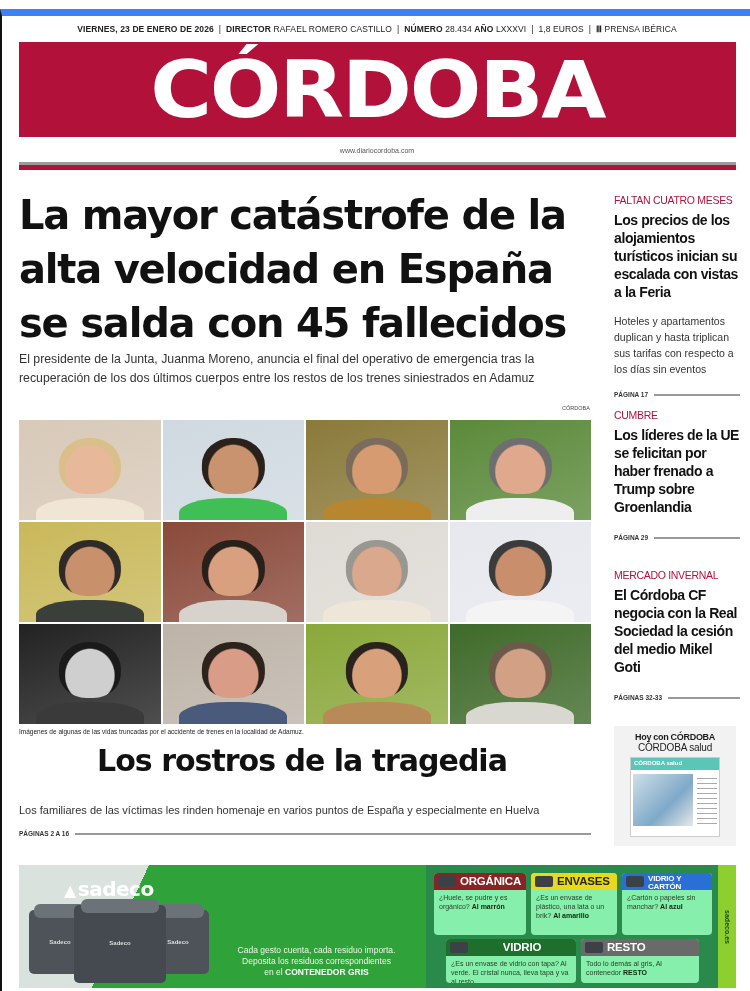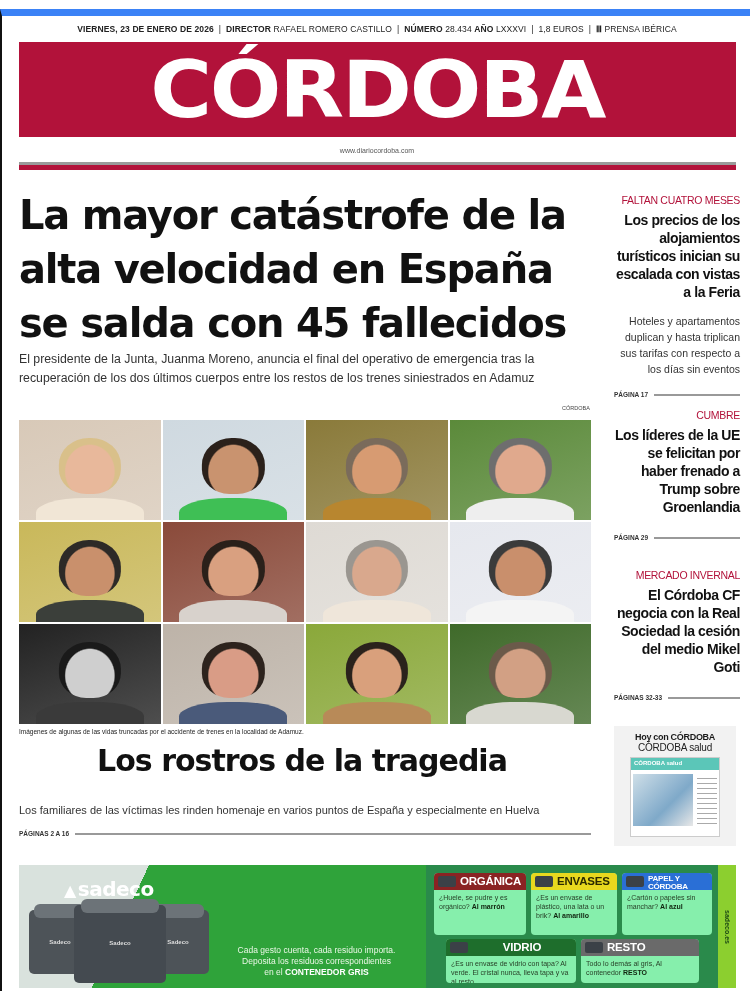--- a/index.html
+++ b/index.html
@@ -20,21 +20,21 @@
 .grid{position:absolute;left:17px;top:404px;width:572px;height:304px;display:grid;grid-template-columns:repeat(4,1fr);grid-template-rows:repeat(3,1fr);gap:2px;background:#fff;}
 .cell{position:relative;overflow:hidden;}
 .face{position:absolute;left:50%;top:18%;width:44%;height:56%;transform:translateX(-50%);border-radius:48% 48% 44% 44%;}
 .shoulders{position:absolute;left:12%;bottom:-10%;width:76%;height:32%;border-radius:45% 45% 0 0;}
 .caption{position:absolute;left:17px;top:712px;font-size:6.5px;color:#222;}
 .sec-title{position:absolute;left:0;width:600px;top:727px;text-align:center;font-family:"DejaVu Sans",sans-serif;font-weight:bold;font-size:30px;letter-spacing:-1px;color:#111;}
 .sec-sub{position:absolute;left:17px;top:788px;width:575px;font-size:11px;color:#333;white-space:nowrap;}
 .pages-line{position:absolute;left:17px;top:814px;width:572px;display:flex;align-items:center;gap:6px;font-size:6.5px;font-weight:bold;color:#333;}
 .pages-line .line{flex:1;height:2px;background:#999;}
 
-.side{position:absolute;left:612px;width:126px;text-align:right;}
+.side{position:absolute;left:612px;width:126px;}
 .kicker{font-size:10.5px;color:#b2123a;letter-spacing:-0.3px;text-transform:uppercase;}
 .side-title{font-weight:bold;font-size:14px;line-height:18px;letter-spacing:-0.4px;color:#111;margin-top:5px;}
 .side-text{font-size:10.5px;line-height:16px;color:#333;margin-top:12px;}
 .side-page{display:flex;align-items:center;gap:6px;font-size:6.5px;font-weight:bold;color:#333;}
 .side-page .line{flex:1;height:2px;background:#999;}
 .side-sep{position:absolute;left:610px;width:2px;}
 
 .promo{position:absolute;left:612px;top:710px;width:122px;height:120px;background:#f2f2f2;padding:6px 6px;}
 .promo-l1{font-weight:bold;font-size:9px;text-align:center;letter-spacing:-0.3px;}
 .promo-l2{font-size:10px;text-align:center;color:#222;letter-spacing:-0.2px;}
@@ -220,21 +220,21 @@
     <div class="ad-right" id="boxes">
         <div class="wbox" style="left: 8px; top: 8px; width: 92px; height: 62px;">
           <div class="wh" style="background:#8a2323;color:#fff;"><span class="ic"></span><span>ORGÁNICA</span></div>
           <div class="wb"><span>¿Huele, se pudre y es orgánico?</span> <b>Al marrón</b></div>
         </div>
         <div class="wbox" style="left: 105px; top: 8px; width: 86px; height: 62px;">
           <div class="wh" style="background:#e8d81e;color:#2a2a00;"><span class="ic"></span><span>ENVASES</span></div>
           <div class="wb"><span>¿Es un envase de plástico, una lata o un brik?</span> <b>Al amarillo</b></div>
         </div>
         <div class="wbox" style="left: 196px; top: 8px; width: 90px; height: 62px;">
-          <div class="wh" style="background:#2a6fd6;color:#fff;font-size:8px;line-height:8px;"><span class="ic"></span><span>PAPEL Y CÓRDOBA</span></div>
+          <div class="wh" style="background:#2a6fd6;color:#fff;font-size:8px;line-height:8px;"><span class="ic"></span><span>VIDRIO Y CARTÓN</span></div>
           <div class="wb"><span>¿Cartón o papeles sin manchar?</span> <b>Al azul</b></div>
         </div>
         <div class="wbox" style="left: 20px; top: 74px; width: 130px; height: 44px;">
           <div class="wh" style="background:#1e6e2c;color:#fff;text-align:center;"><span class="ic"></span><span>VIDRIO</span></div>
           <div class="wb"><span>¿Es un envase de vidrio con tapa? Al verde. El cristal nunca, lleva tapa y va al resto</span> <b></b></div>
         </div>
         <div class="wbox" style="left: 155px; top: 74px; width: 118px; height: 44px;">
           <div class="wh" style="background:#6a6a6a;color:#fff;"><span class="ic"></span><span>RESTO</span></div>
           <div class="wb"><span>Todo lo demás al gris, Al contenedor</span> <b>RESTO</b></div>
         </div>

